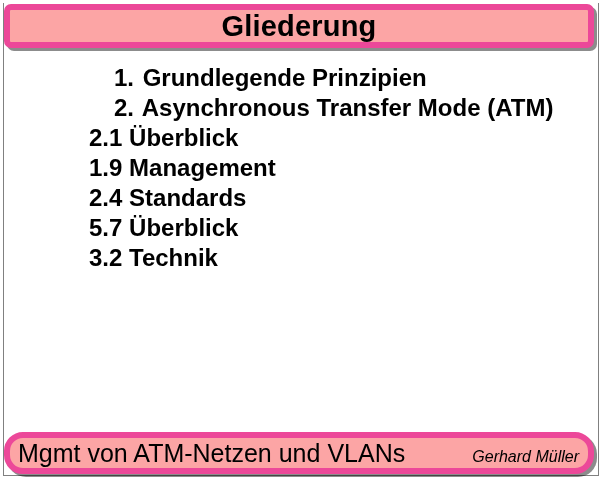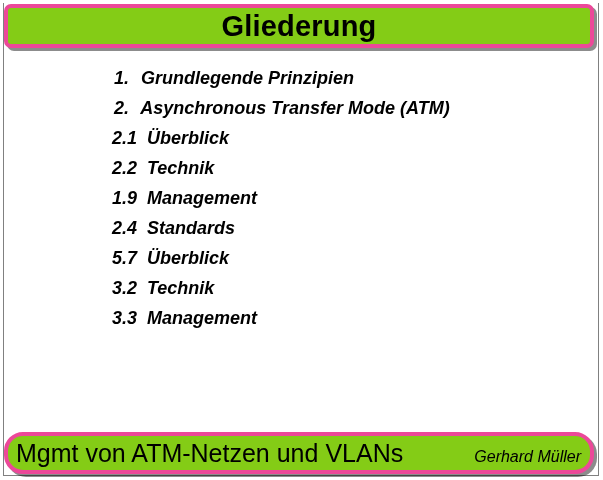--- a/index.html
+++ b/index.html
@@ -32,22 +32,22 @@
     border-left: 1px solid #808080;
     border-right: 1px solid #808080;
     border-bottom: 1px solid #808080;
     box-sizing: border-box;
     pointer-events: none;
   }
 
   
   .banner {
     position: absolute;
-    background: #84cc16;
-    border: 4px solid #ec4899;
+    background: #fca5a5;
+    border: 6px solid #ec4899;
     border-radius: 7px;
     box-sizing: border-box;
     box-shadow: 3px 3px 0 rgba(0,0,0,0.45);
   }
 
   #title-banner {
     left: 4px;
     top: 4px;
     width: 590px;
     height: 44px;
@@ -106,28 +106,27 @@
     left: 0;
     top: 63px;
     width: 603px;
   }
   .outline-row {
     height: 30px;
     line-height: 30px;
     white-space: nowrap;
     color: #000000;
     font-weight: bold;
-    font-size: 18px;
-    font-style: italic;
+    font-size: 24px;
   }
   .outline-row.level-1 {
     padding-left: 114px;
   }
   .outline-row.level-2 {
-    padding-left: 112px;
+    padding-left: 89px;
   }
   .outline-num {
     display: inline-block;
   }
   .level-1 .outline-num {
     min-width: 22px;
   }
   .level-2 .outline-num {
     min-width: 30px;
   }
@@ -143,26 +142,24 @@
   <div id="page-frame"></div>
 
   <div id="title-banner" class="banner">
     <div id="title-text">Gliederung</div>
   </div>
 
   <div id="outline">
       <div class="outline-row level-1"><span class="outline-num">1.</span> <span class="outline-label">Grundlegende Prinzipien</span></div>
       <div class="outline-row level-1"><span class="outline-num">2.</span> <span class="outline-label">Asynchronous Transfer Mode (ATM)</span></div>
       <div class="outline-row level-2"><span class="outline-num">2.1</span> <span class="outline-label">Überblick</span></div>
-      <div class="outline-row level-2"><span class="outline-num">2.2</span> <span class="outline-label">Technik</span></div>
       <div class="outline-row level-2"><span class="outline-num">1.9</span> <span class="outline-label">Management</span></div>
       <div class="outline-row level-2"><span class="outline-num">2.4</span> <span class="outline-label">Standards</span></div>
       <div class="outline-row level-2"><span class="outline-num">5.7</span> <span class="outline-label">Überblick</span></div>
       <div class="outline-row level-2"><span class="outline-num">3.2</span> <span class="outline-label">Technik</span></div>
-      <div class="outline-row level-2"><span class="outline-num">3.3</span> <span class="outline-label">Management</span></div>
     </div>
 
   <div id="footer-banner" class="banner">
     <div id="footer-inner">
       <span id="footer-subject">Mgmt von ATM-Netzen und VLANs</span>
       <span id="footer-author">Gerhard Müller</span>
     </div>
   </div>
 
 </div>

